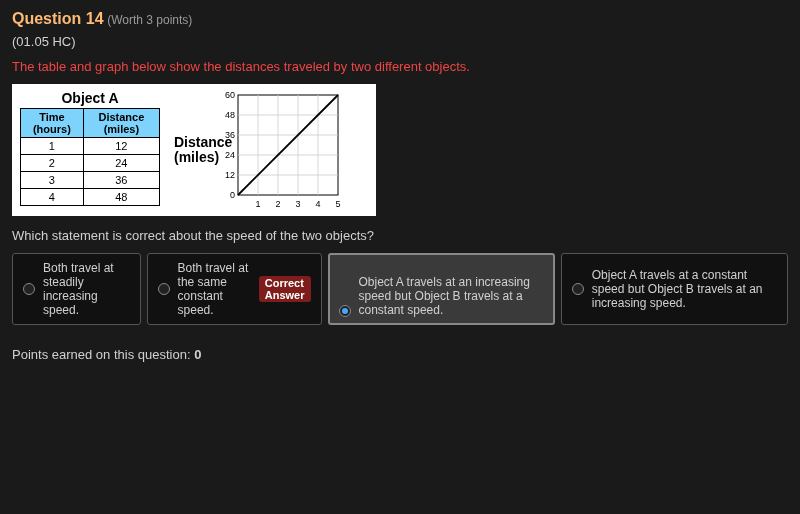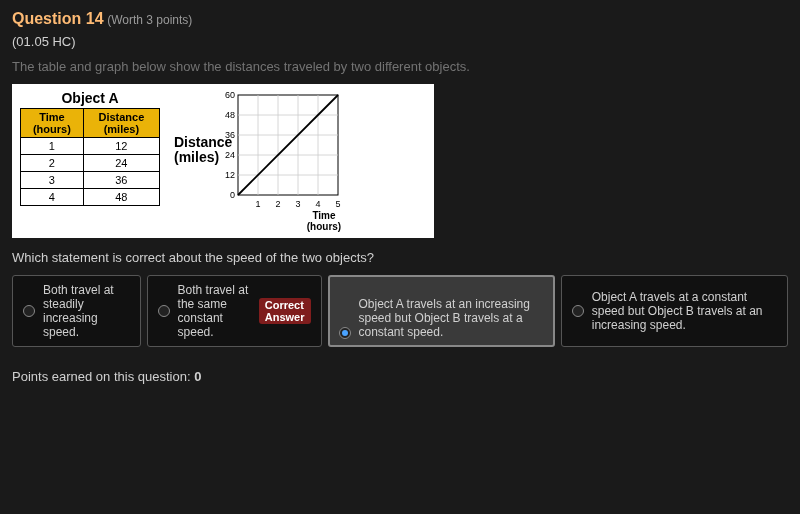--- a/index.html
+++ b/index.html
@@ -10,35 +10,35 @@
     font-size: 13px;
     width: 800px;
     height: 514px;
     overflow: hidden;
     padding: 10px 12px;
   }
   .q-header { margin-bottom: 6px; }
   .q-title { font-size: 16px; font-weight: bold; color: #fdba74; display: inline; }
   .q-worth { font-size: 12px; color: #9a9a9a; font-weight: normal; }
   .q-code { font-size: 13px; color: #d0d0d0; margin-top: 4px; margin-bottom: 10px; }
-  .q-prompt { font-size: 13px; color: #737373; margin-bottom: 10px; }
+  .q-prompt { font-size: 13px; color: #ef4444; margin-bottom: 10px; }
   .figure {
     background: #fff;
     color: #000;
-    width: 422px;
+    width: 364px;
     padding: 6px 8px 6px 8px;
     display: flex;
     gap: 14px;
     margin-bottom: 12px;
   }
   .obj-a { width: 140px; }
   .obj-a-title { font-weight: bold; text-align: center; font-size: 14px; margin-bottom: 2px; }
   table.data { border-collapse: collapse; width: 100%; font-size: 11px; }
   table.data th, table.data td { border: 1px solid #000; padding: 2px 4px; text-align: center; }
-  table.data th { font-weight: bold; background: #eab308; }
+  table.data th { font-weight: bold; background: #7dd3fc; }
   .obj-b { flex: 1; position: relative; }
   .obj-b-title { font-weight: bold; text-align: center; font-size: 14px; margin-bottom: 2px; margin-left: 30px; }
   .chart-wrap { display: flex; align-items: center; gap: 4px; }
   .ylabel { font-size: 14px; font-weight: bold; text-align: right; line-height: 1.1; width: 40px; }
   .xlabel { font-size: 10px; font-weight: bold; text-align: center; line-height: 1.1; margin-left: 48px; margin-top: 0; }
   svg.chart { display: block; }
   .question2 { font-size: 13px; color: #d0d0d0; margin-bottom: 10px; }
   .options { display: flex; flex-direction: row; gap: 6px; }
   .option {
     border: 1px solid #555;
@@ -140,24 +140,20 @@
           <g font-size="9" fill="#000" text-anchor="middle">
             <text x="20" y="112">1</text>
             <text x="40" y="112">2</text>
             <text x="60" y="112">3</text>
             <text x="80" y="112">4</text>
             <text x="100" y="112">5</text>
           </g>
         </g>
       </svg>
     </div>
-    <div class="xlabel">
-      <span>Time</span><br>
-      <span>(hours)</span>
-    </div>
   </div>
 </div>
 
 <div class="question2">Which statement is correct about the speed of the two objects?</div>
 
 <div class="options">
   <div class="option">
     <span class="radio"></span>
     <span>Both travel at steadily increasing speed.</span>
   </div>

